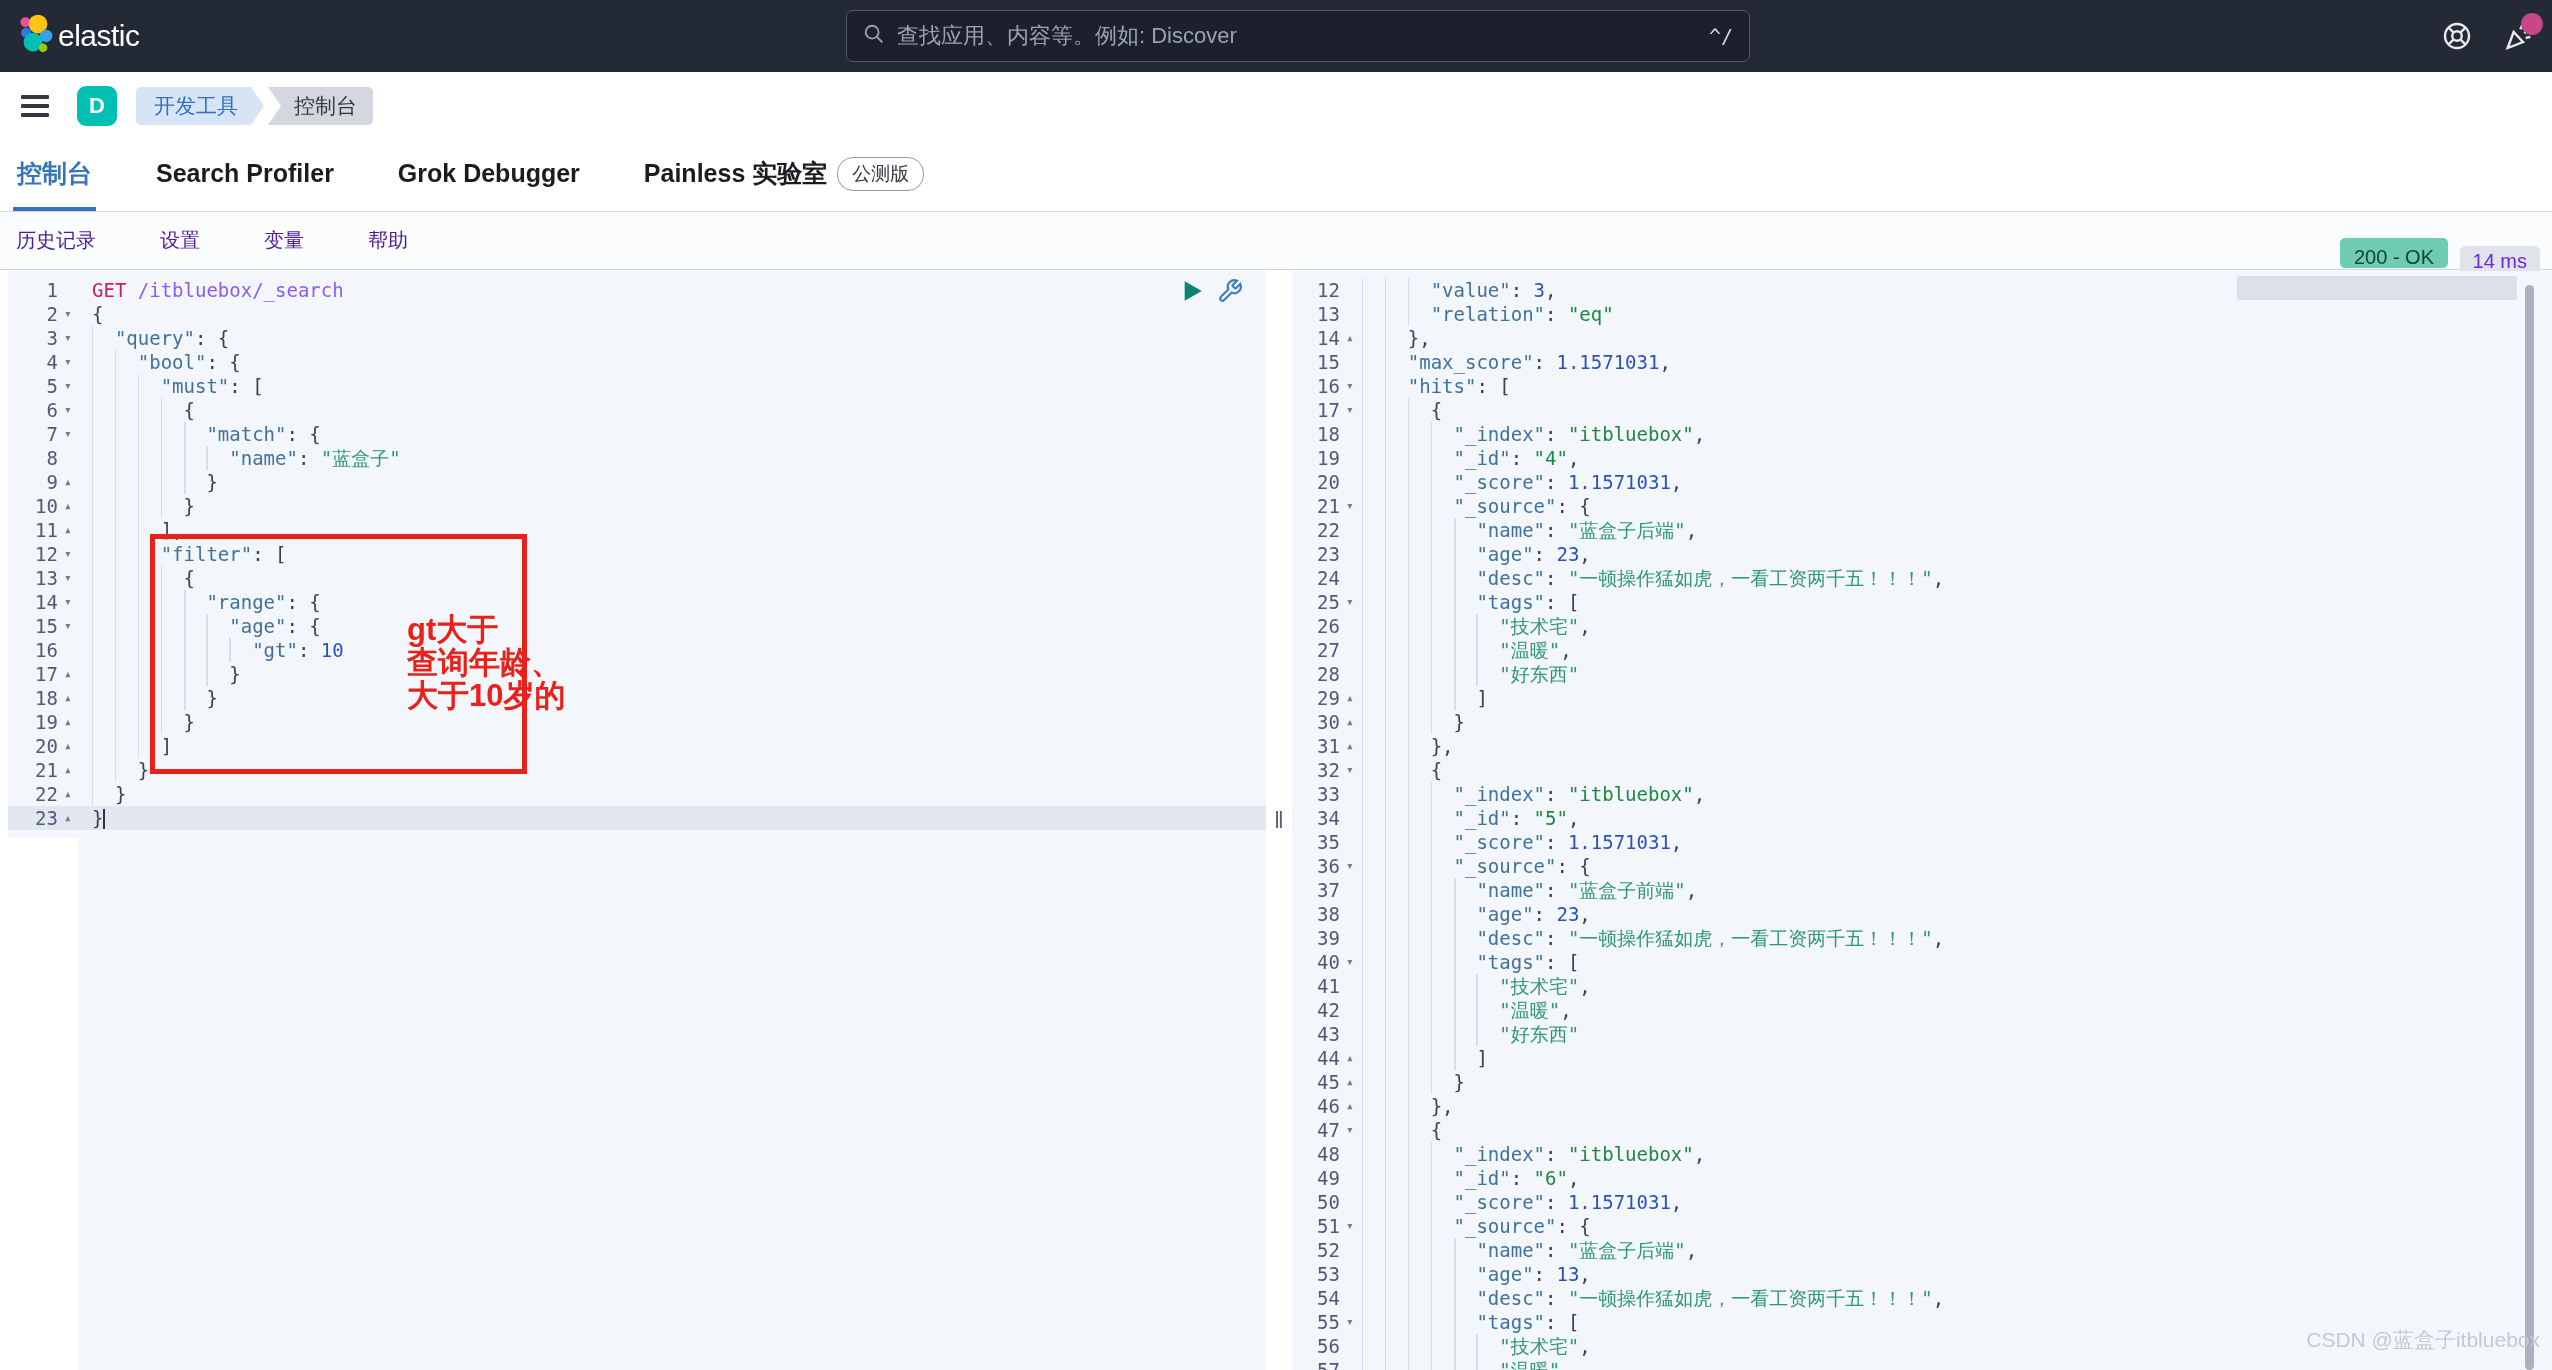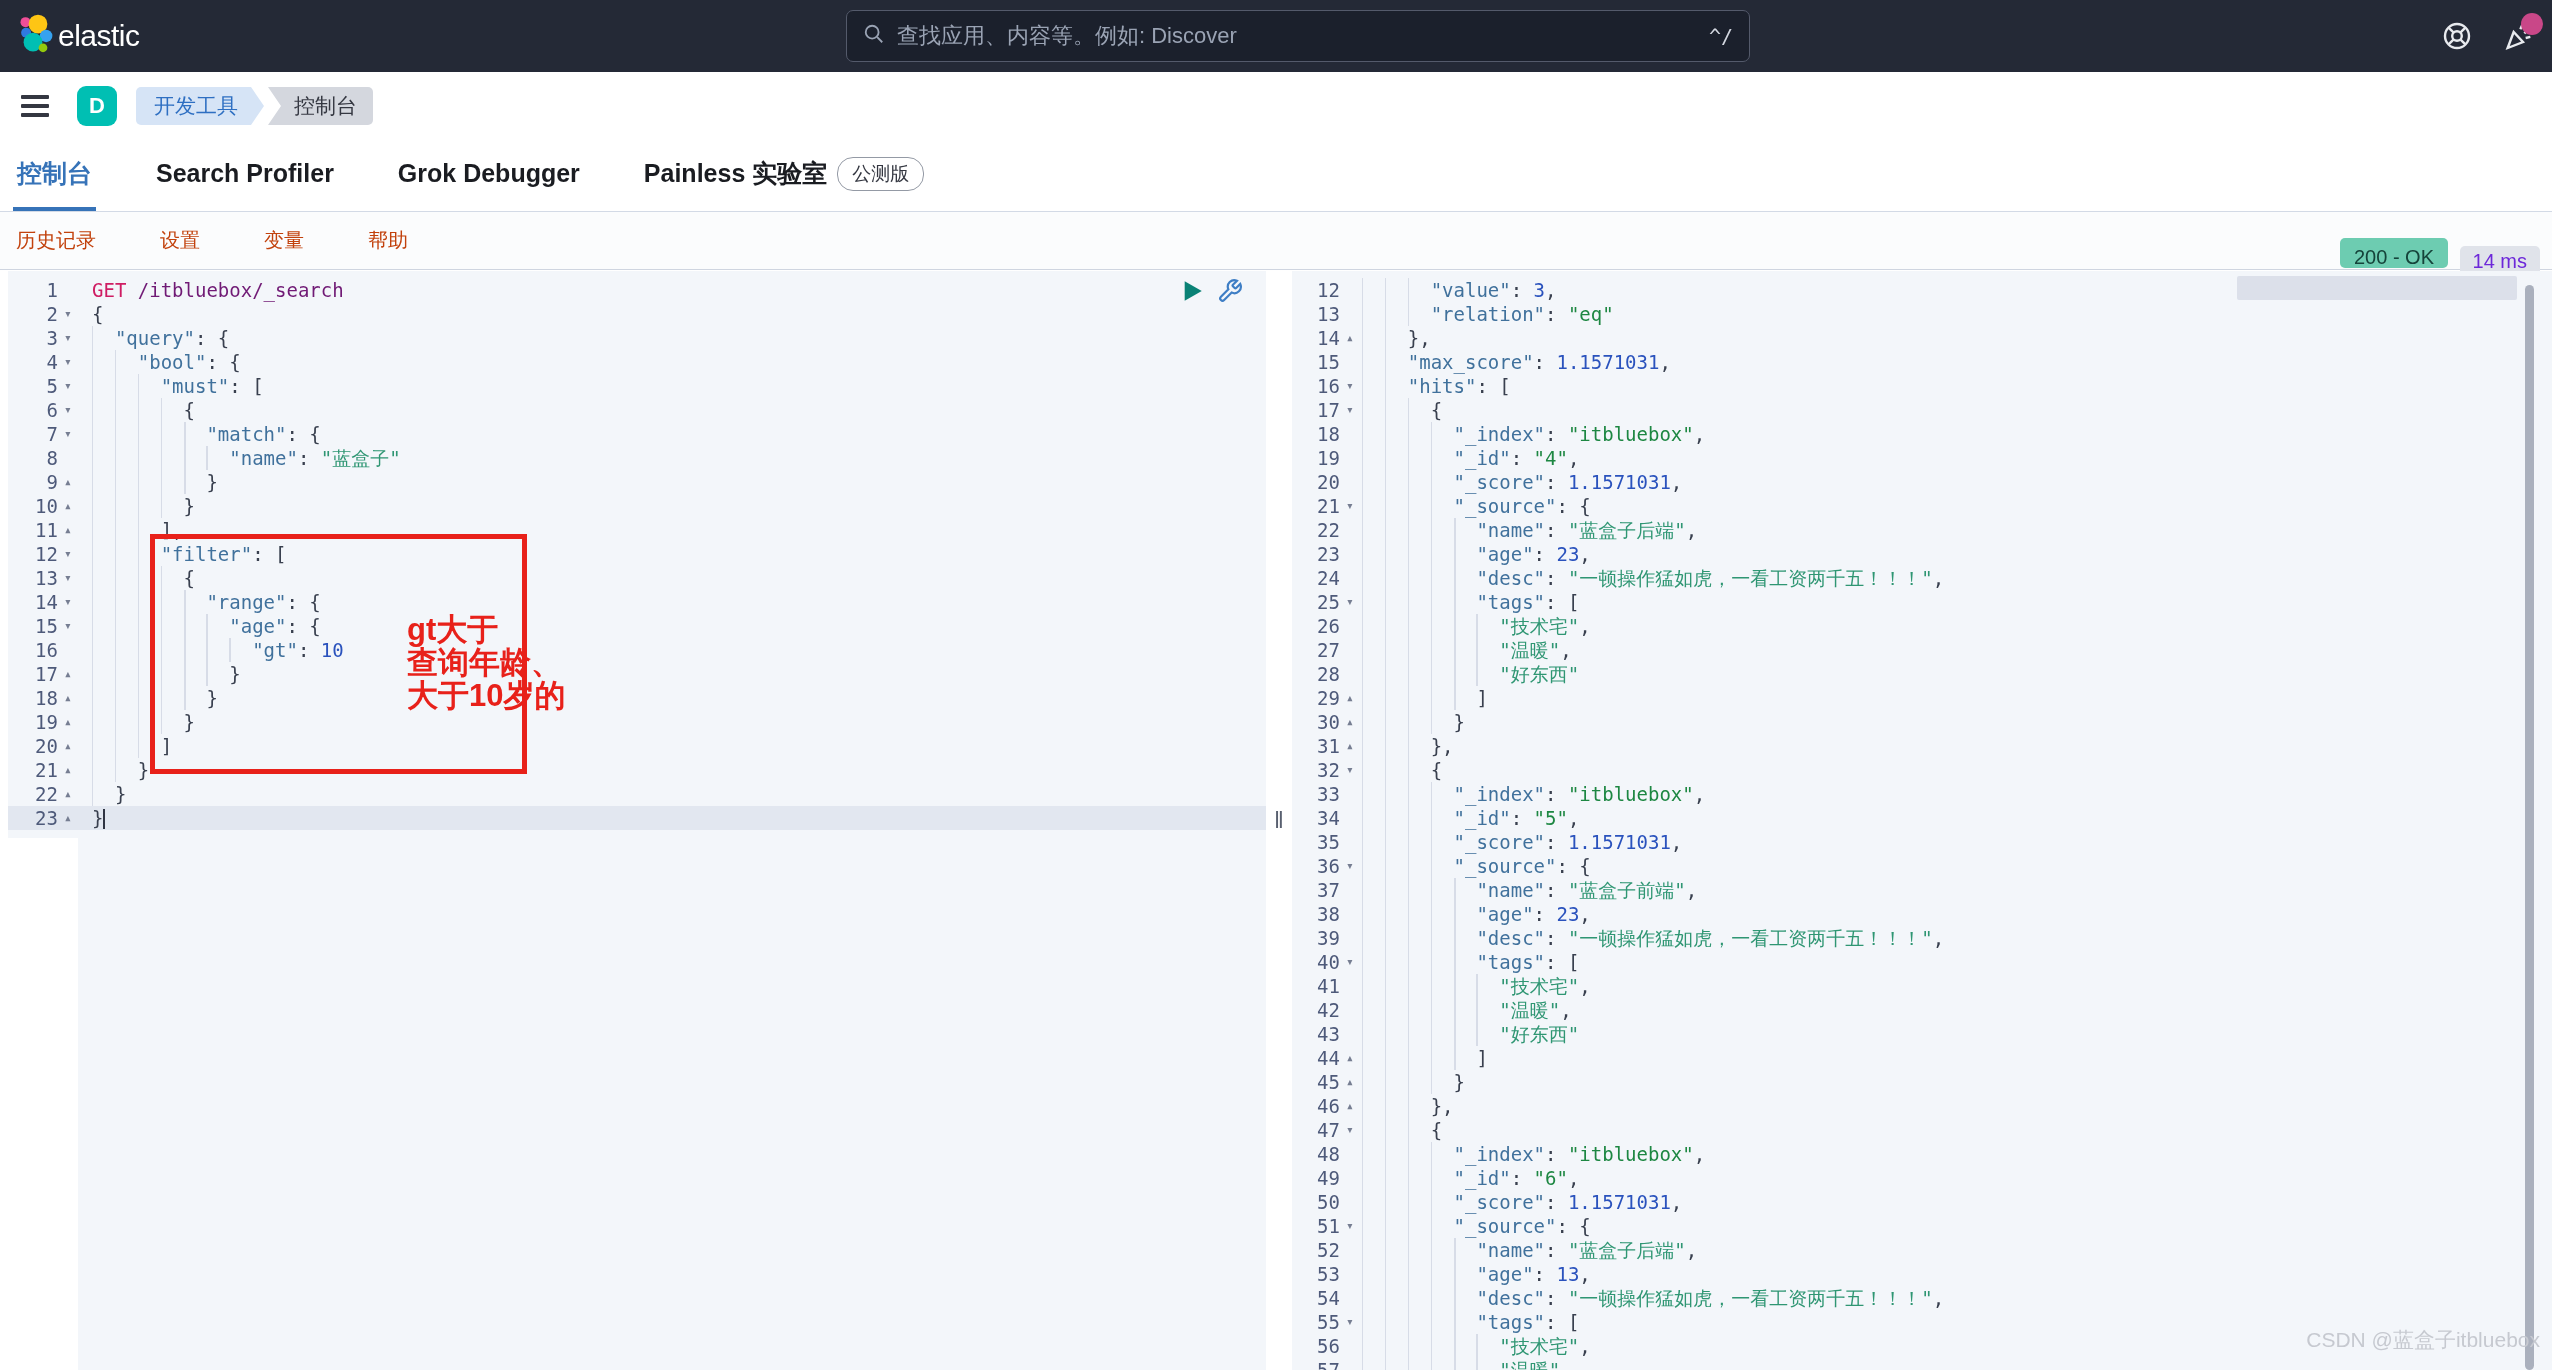--- a/index.html
+++ b/index.html
@@ -39,21 +39,21 @@
              border-bottom:1px solid #d3dae6; display:flex; align-items:stretch; padding-left:13px; }
   .tab { display:flex; align-items:center; gap:10px; margin-right:56px; font-size:25px; font-weight:bold;
          color:#1a1c21; border-bottom:4px solid transparent; padding:0 4px; cursor:pointer; }
   .tab.active { color:#3673b8; border-bottom-color:#3673b8; }
   .beta-badge { font-size:19px; font-weight:normal; color:#343741; border:1px solid #949aa5;
                 border-radius:16px; padding:3px 14px; background:#ffffff; }
 
   
   .menurow { position:absolute; left:0; top:212px; width:2552px; height:58px; background:#fbfcfd;
              border-bottom:1px solid #cfd5e0; display:flex; align-items:center; gap:64px; padding-left:16px; }
-  .menu-item { font-size:20px; font-weight:500; color:#c2410c; cursor:pointer; }
+  .menu-item { font-size:20px; font-weight:500; color:#4c1d95; cursor:pointer; }
   .badge-green { position:absolute; right:104px; top:26px; height:30px; line-height:30px; padding:4px 14px;
                  background:#6dccb1; color:#15433a; font-size:20px; border-radius:5px; }
   .badge-gray { position:absolute; right:12px; top:26px; height:30px; line-height:30px; padding:0 13px;
                 background:#e0e3ea; color:#6d28d9; font-size:20px; border-radius:5px;margin-top:8px; }
 
   
   .workspace { position:absolute; left:0; top:271px; width:2552px; height:1099px; background:#ffffff; }
   .editor-panel { position:absolute; left:0; top:0; width:1266px; height:1099px; background:#f3f6fa; overflow:hidden; }
   .response-panel { position:absolute; left:1292px; top:0; width:1260px; height:1099px; background:#f3f6fa; overflow:hidden; }
   .divider { position:absolute; left:1266px; top:0; width:26px; height:1099px; background:#ffffff; text-align:center; }
@@ -63,21 +63,21 @@
   .cl { display:flex; height:24px; line-height:24px; font-family:"DejaVu Sans Mono",monospace; font-size:19px; white-space:pre; }
   .cl-active { background:#e2e7f0; }
   .editor-panel .ln { flex:0 0 58px; text-align:right; color:#4e5a7a; }
   .response-panel .ln { flex:0 0 48px; text-align:right; color:#4e5a7a; }
   .fold { flex:0 0 20px; text-align:center; font-size:13px; color:#767e92; }
   .editor-panel .code { padding-left:14px; }
   .response-panel .code { padding-left:2px; }
   .ig { display:inline-block; width:2ch; height:24px; vertical-align:top;
         background:linear-gradient(to right,#d7dce7 1.5px, transparent 1.5px); }
   .t-m { color:#cf1d63; }
-  .t-u { color:#701a75; }
+  .t-u { color:#8b5cf6; }
   .t-k { color:#40719c; }
   .t-s { color:#1d8742; }
   .t-c { color:#2f9673; }
   .t-num { color:#2a52bd; }
   .t-p { color:#39404f; }
   .caret { display:inline-block; width:2px; height:20px; background:#2f3442; vertical-align:-4px; }
 
   .editor-white-left { position:absolute; left:0; top:0; width:8px; height:1099px; background:#ffffff; }
   .gutter-below { position:absolute; left:0; top:567px; width:78px; height:532px; background:#ffffff; }
 

